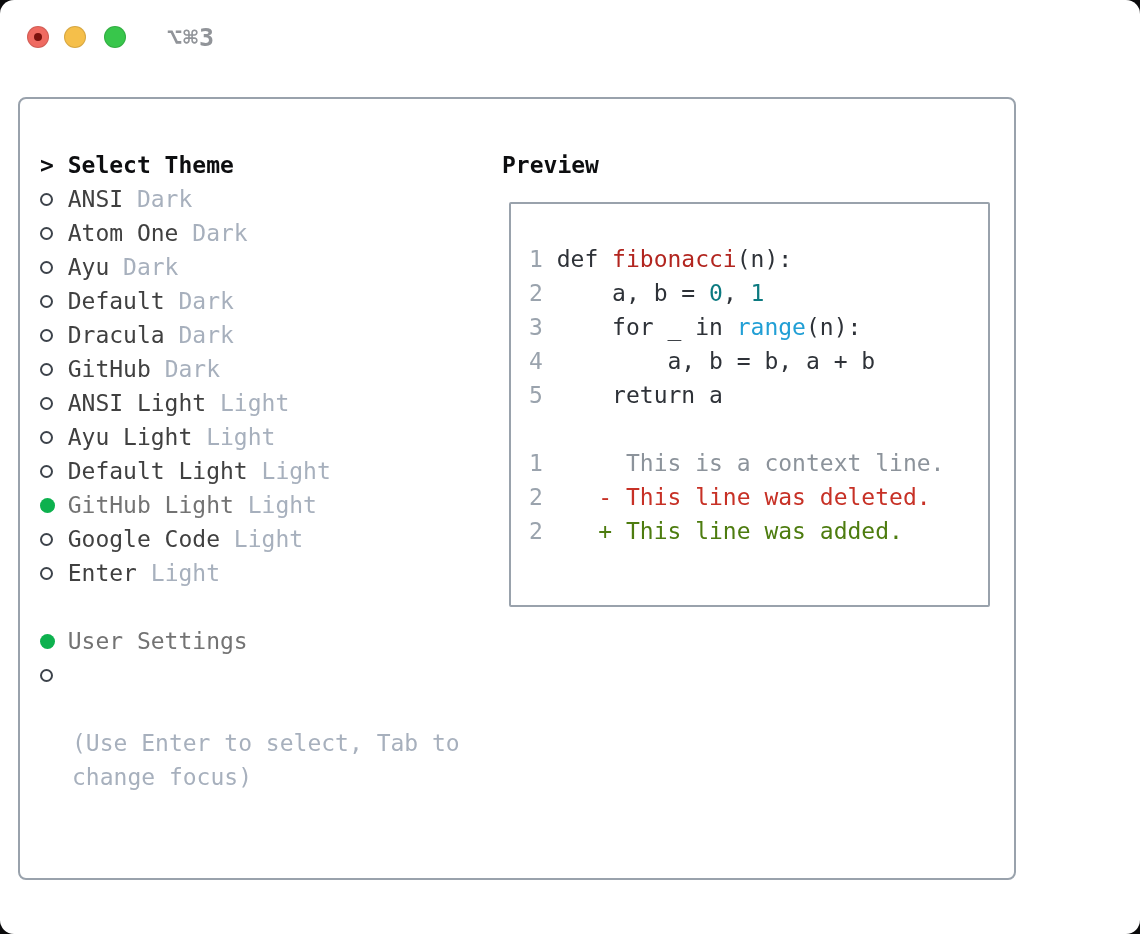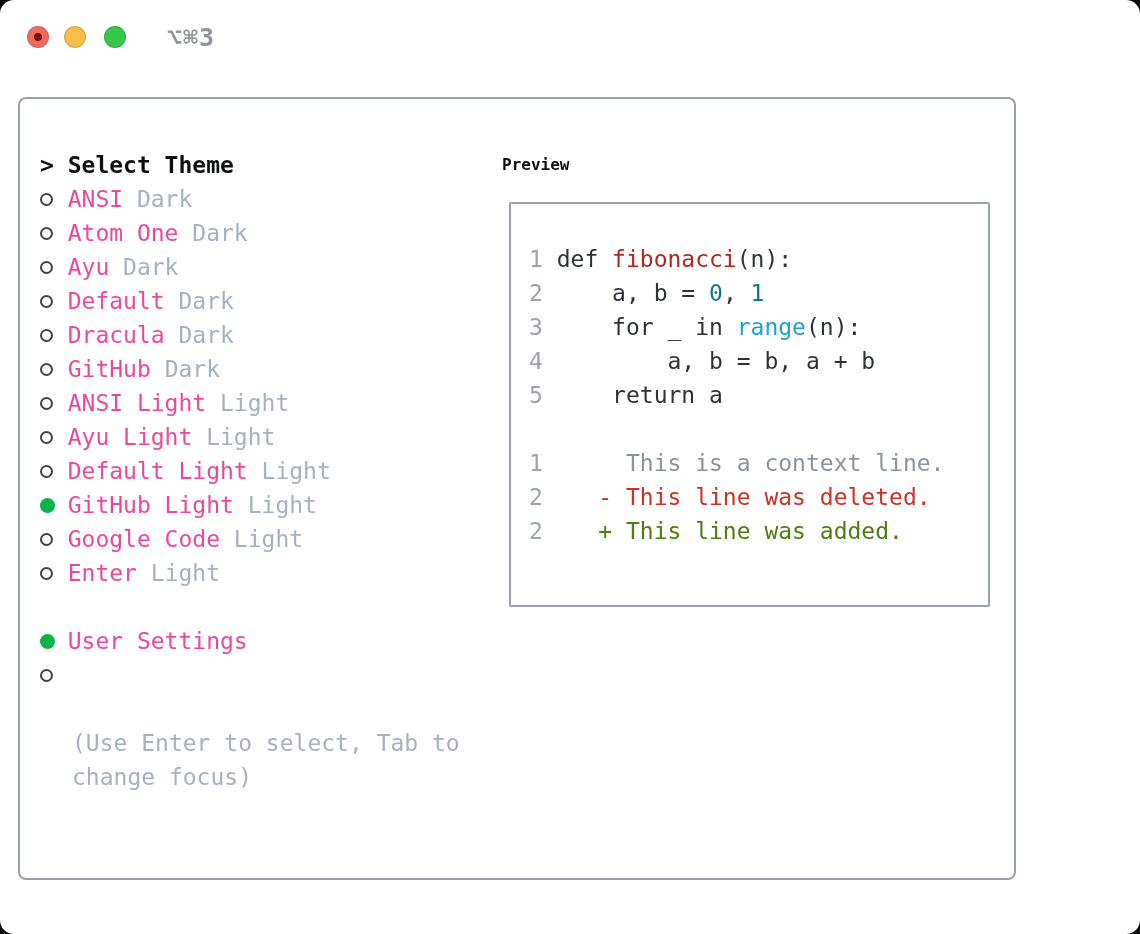--- a/index.html
+++ b/index.html
@@ -26,26 +26,26 @@
     position:absolute;left:18px;top:97px;width:998px;height:783px;
     box-sizing:border-box;border:2px solid #99a2ac;border-radius:8px;background:#ffffff;
   }
   .leftcol{position:absolute;left:20px;top:49px;width:460px;}
   .lrow{height:34px;display:flex;align-items:center;white-space:pre;font-size:23px;}
   .marker{display:inline-flex;width:2ch;align-items:center;flex:none;}
   .radio{width:13px;height:13px;box-sizing:border-box;border:2px solid #3d434b;border-radius:50%;}
   .radio.sel{width:15px;height:15px;border:none;background:#0db14e;}
   .hdr-marker{font-weight:700;color:#0d0e10;}
   .hdr-text{font-weight:700;color:#0d0e10;}
-  .iname{color:#ec4899;}
-  .iname.sel{color:#ec4899;}
+  .iname{color:#404040;}
+  .iname.sel{color:#737373;}
   .ivar{color:#a7b0bd;white-space:pre;}
   .hint{color:#a7b0bd;margin-left:32px;}
   
-  .preview-head{position:absolute;left:482px;top:49px;height:34px;line-height:34px;font-size:16px;font-weight:700;color:#0d0e10;}
+  .preview-head{position:absolute;left:482px;top:49px;height:34px;line-height:34px;font-size:23px;font-weight:700;color:#0d0e10;}
   .preview-box{
     position:absolute;left:489px;top:103px;width:481px;height:405px;
     box-sizing:border-box;border:2px solid #99a2ac;border-radius:2px;background:#ffffff;
     overflow:hidden;
   }
   .plines{padding:38px 0 0 18px;}
   .pline{height:34px;line-height:34px;font-size:23px;white-space:pre;}
   .pline span{white-space:pre;}
   .c-ln{color:#9aa3ad;}
   .c-code{color:#2e3238;}

